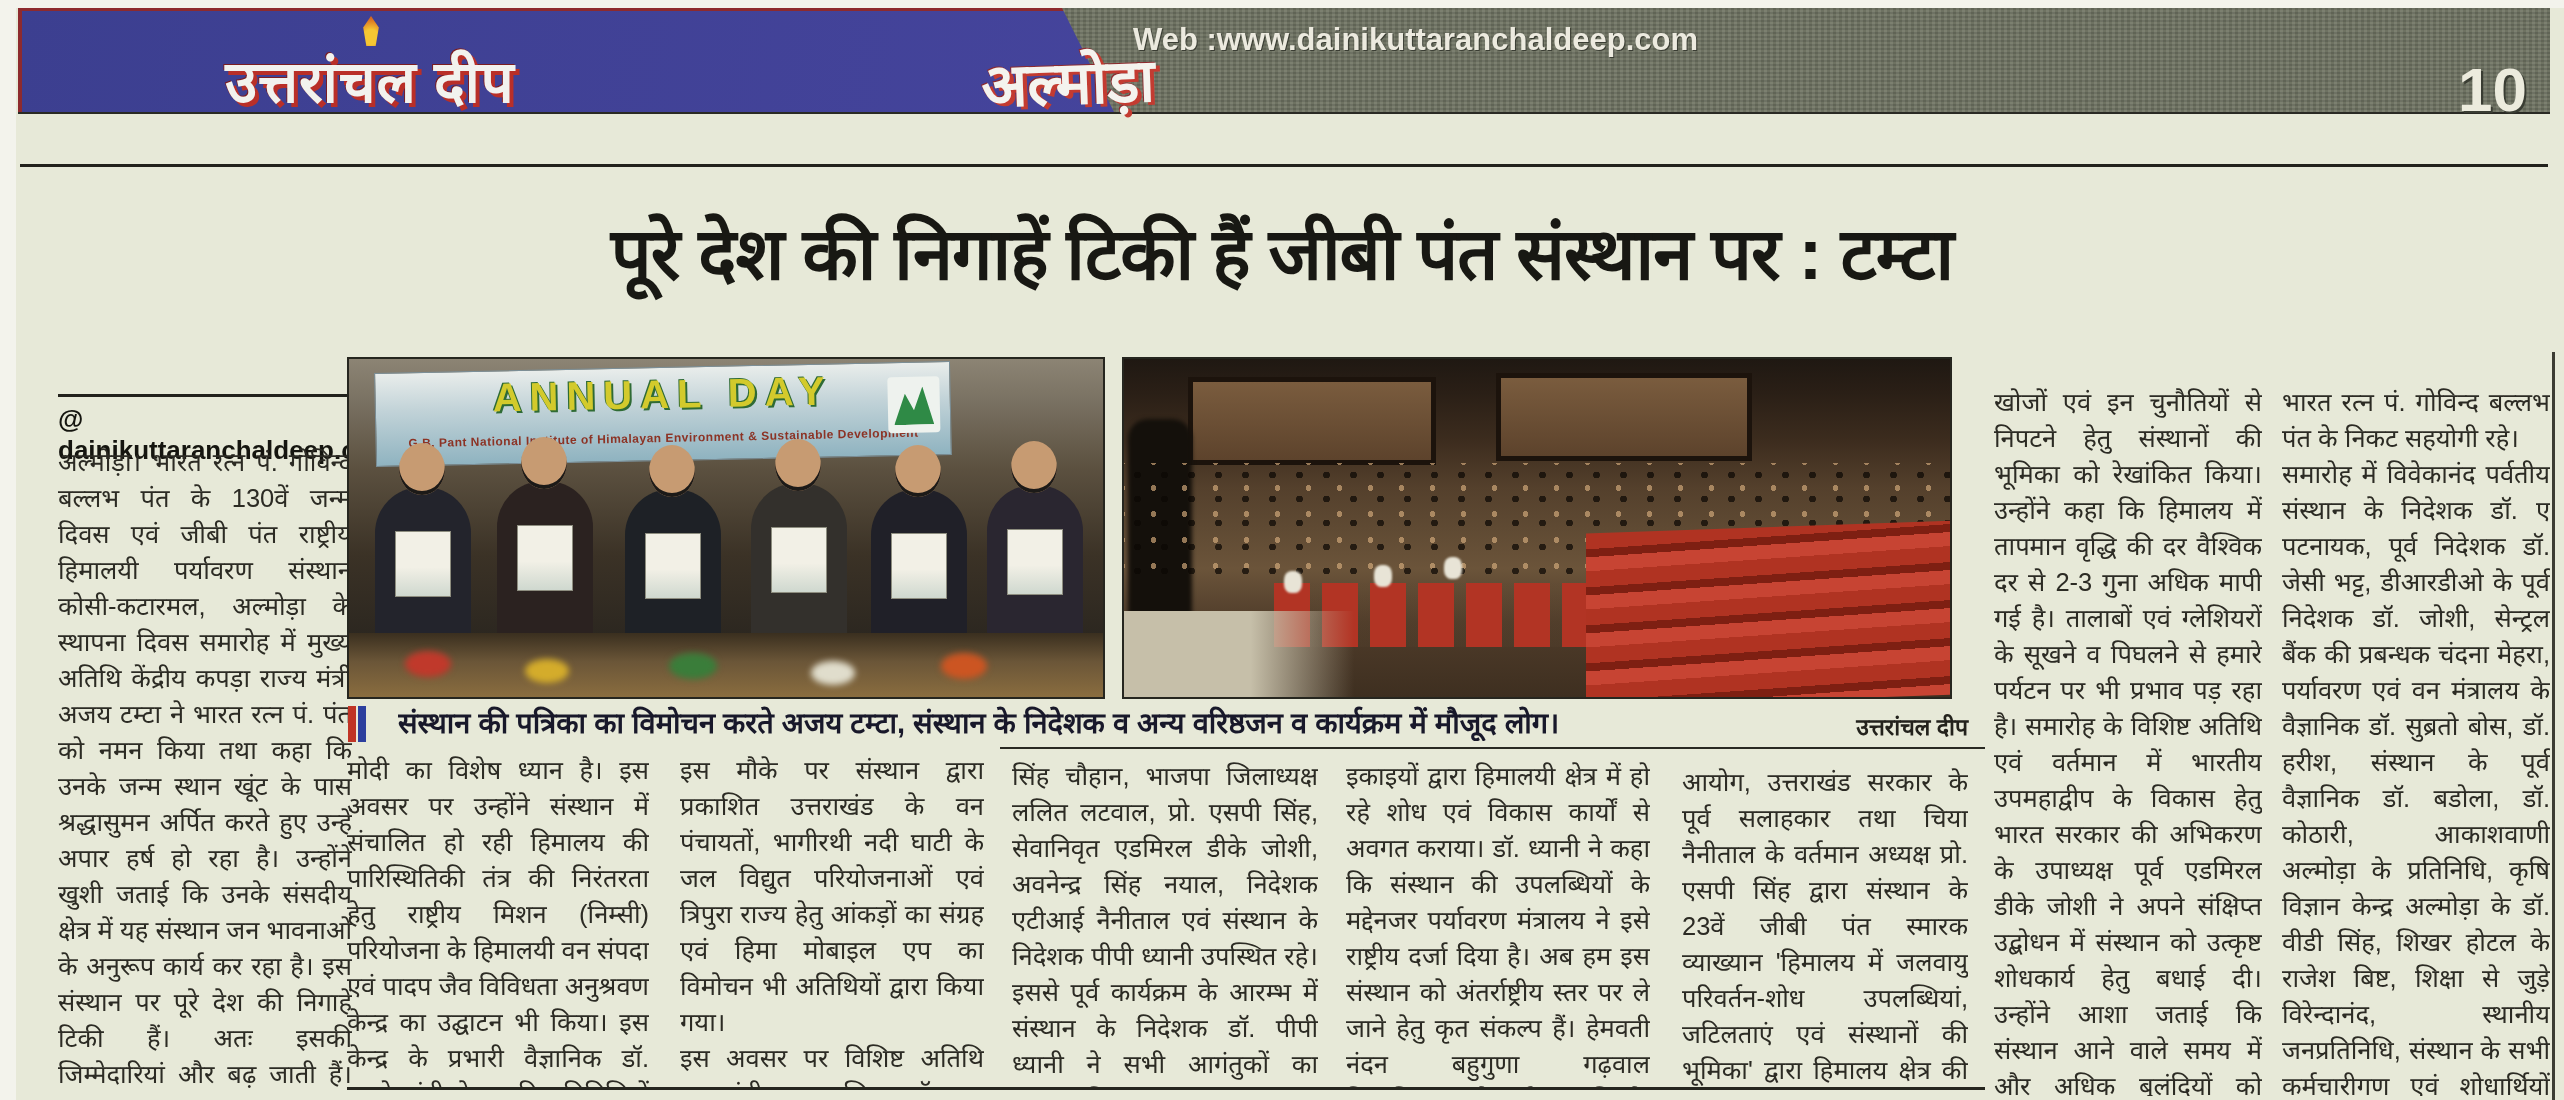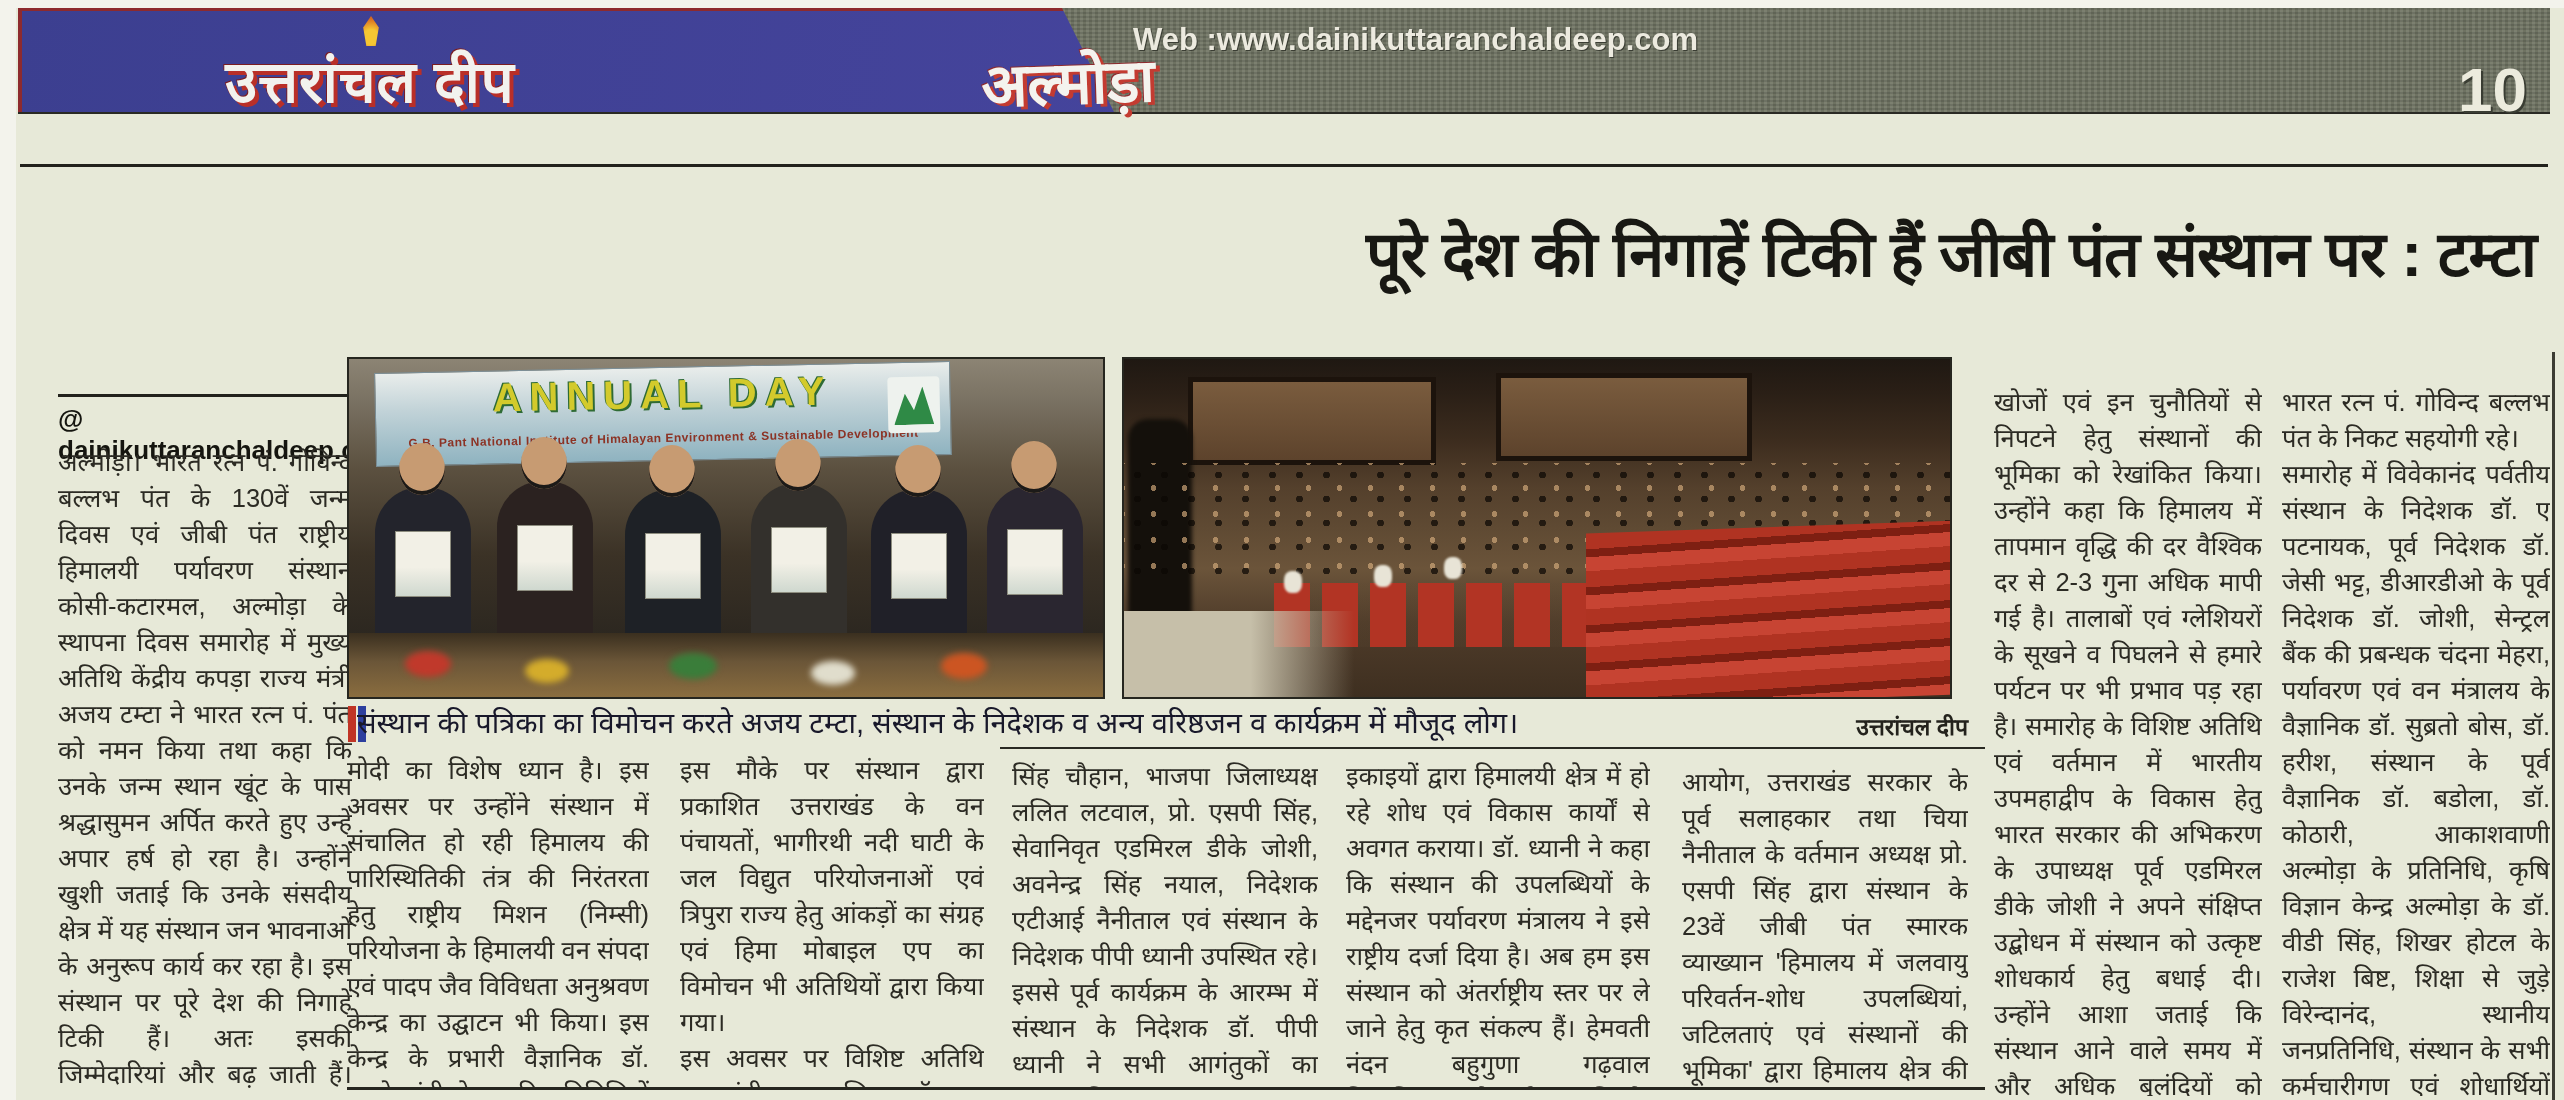--- a/index.html
+++ b/index.html
@@ -32,21 +32,21 @@
   .email { position:absolute; left:1113px; top:66px; width:640px; font-size:30px; font-weight:bold;
     color:#e9e7dc; text-shadow:1px 1px 0 #3a3d33; white-space:nowrap; }
   .dateline { position:absolute; left:1830px; top:78px; width:560px; font-size:24px; font-weight:bold;
     color:#efeee3; white-space:nowrap; }
   .pagenum { position:absolute; left:2440px; top:46px; width:110px; font-size:62px; font-weight:bold;
     color:#ecebdd; text-shadow:2px 2px 0 #3a3d33; }
 
   
   .top-rule { position:absolute; left:20px; top:164px; width:2528px; height:3px; background:#22221c; }
   .headline { position:absolute; left:28px; top:178px; width:2508px; height:160px;
-    font-size:63px; line-height:152px; font-weight:bold; color:#181813; text-align:right;
+    font-size:72px; line-height:152px; font-weight:bold; color:#181813; text-align:center;
     letter-spacing:-1px; white-space:nowrap; }
 
   
   .byline-label { position:absolute; left:60px; top:350px; width:292px; text-align:center;
     font-size:31px; font-weight:bold; color:#1c1c16; }
   .byline-rule { position:absolute; left:58px; top:394px; width:296px; height:3px; background:#22221c; }
   .byline-handle { position:absolute; left:58px; top:404px; width:296px;
     font-size:26px; font-weight:bold; color:#15150f; }
   .col { position:absolute; font-size:25.5px; line-height:36px; color:#2c2b24;
     text-align:justify; white-space:pre-line; overflow:hidden; }
@@ -99,22 +99,22 @@
   .chairs-row { position:absolute; left:150px; top:224px; width:312px; height:64px;
     background:repeating-linear-gradient(90deg,#b23424 0 36px,rgba(95,74,51,.15) 36px 48px); }
   .floor { position:absolute; left:0; top:252px; width:230px; height:90px;
     background:linear-gradient(90deg,#c6bfa9 55%,rgba(198,191,169,0) 100%); }
   .shirt { position:absolute; width:18px; height:22px; background:#e8e4d6; border-radius:40%; filter:blur(1px); }
 
   
   .cap-mark { position:absolute; top:706px; width:8px; height:36px; }
   .cap-mark.red { left:348px; background:#c03425; }
   .cap-mark.blue { left:358px; background:#2d3f9e; }
-  .caption { position:absolute; left:357px; top:702px; width:1420px;
-    font-size:29px; font-weight:normal; color:#18182a; white-space:nowrap; overflow:hidden; }
+  .caption { position:absolute; left:398px; top:702px; width:1420px;
+    font-size:29px; font-weight:bold; color:#18182a; white-space:nowrap; overflow:hidden; }
   .credit { position:absolute; left:1680px; top:710px; width:288px; text-align:right;
     font-size:23px; font-weight:bold; color:#23221c; }
   .caption-rule { position:absolute; left:1000px; top:747px; width:985px; height:2px; background:#2a2a23; }
 </style>
 </head>
 <body>
 
 <div class="sheet">
   <div class="white-top"></div>
   <div class="white-left"></div>

